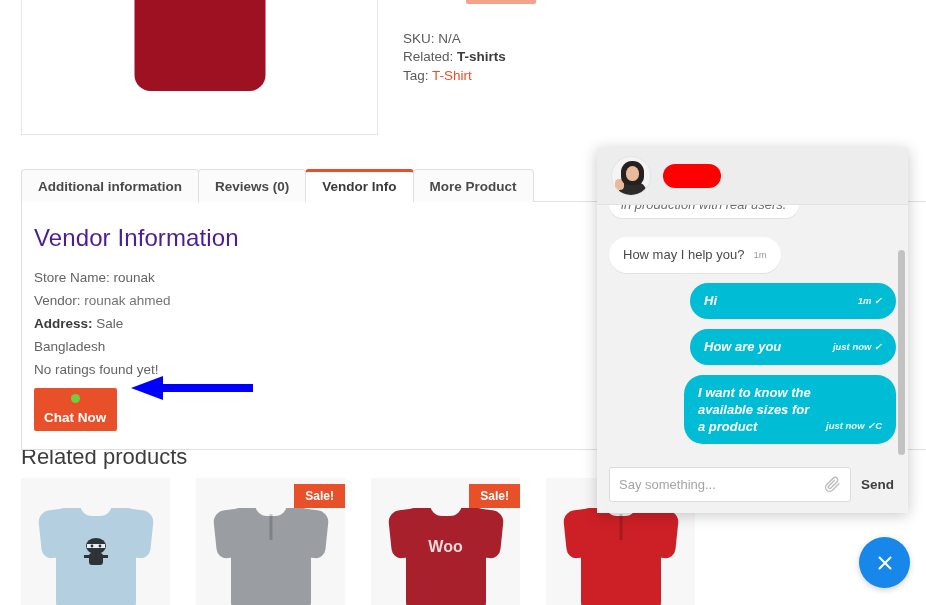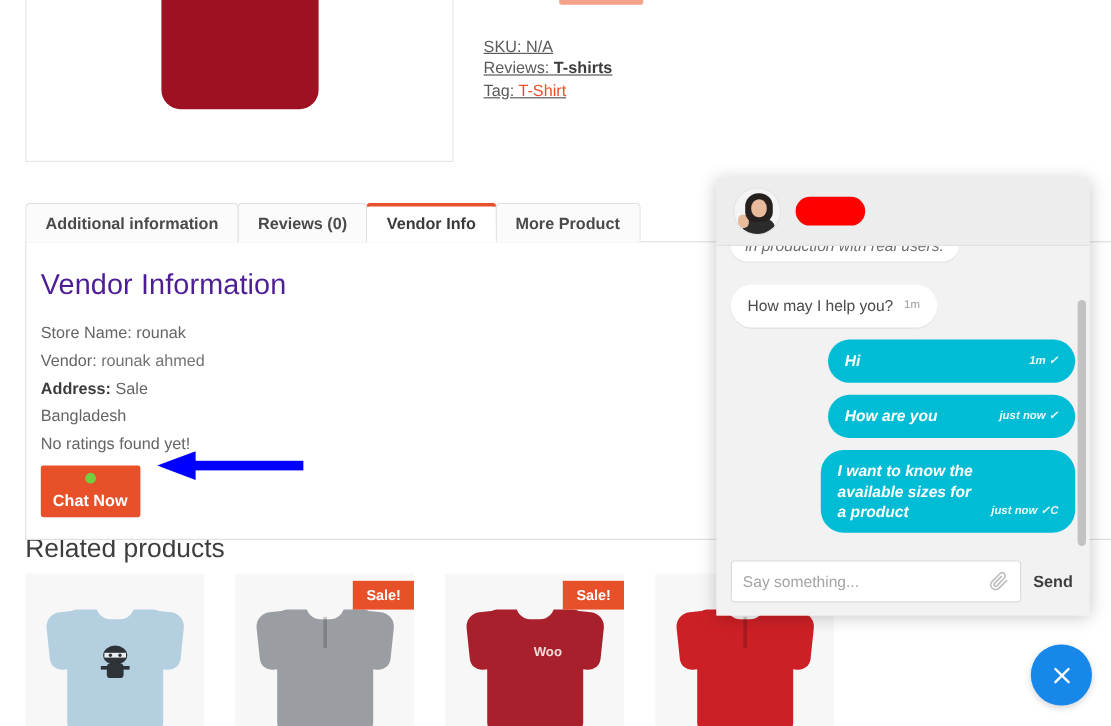--- a/index.html
+++ b/index.html
@@ -36,21 +36,21 @@
   .partial-btn {
     position: absolute; left: 466px; top: -10px;
     width: 70px; height: 14px;
     background: #f4a28a; border-radius: 2px;
   }
 
   .product-meta {
     position: absolute; left: 403px; top: 30px;
     font-size: 13.5px; color: #5b5b5b; line-height: 18.4px;
   }
-  .product-meta .row { white-space: nowrap; text-decoration: underline; }
+  .product-meta .row { white-space: nowrap; }
   .product-meta b { color: #3c3c3c; font-weight: bold; }
   .meta-link { color: #e8502a; text-decoration: none; }
 
   
   .tabs-wrap { position: absolute; left: 21px; top: 169px; width: 924px; }
   .tabs { display: flex; align-items: flex-end; position: relative; z-index: 3; }
   .tab {
     background: #fbfbfb;
     border: 1px solid #e0e0e0;
     border-bottom: none;
@@ -140,23 +140,22 @@
     width: 32px; height: 12px; background: #f7f7f7;
     border-radius: 0 0 18px 18px; z-index: 3;
   }
   .tee .sl, .tee .sr {
     position: absolute; top: 18px; width: 24px; height: 48px;
   }
   .tee .sl { left: 0; border-radius: 12px 2px 8px 10px; transform: rotate(-6deg); }
   .tee .sr { right: 0; border-radius: 2px 12px 10px 8px; transform: rotate(6deg); }
   .tee-print {
     position: absolute; left: 50%; top: 46px; transform: translateX(-50%);
-    z-index: 5; font-size: 11px; font-weight: bold; color: #f2dada;
+    z-index: 5; font-size: 16px; font-weight: bold; color: #f2dada;
     font-family: "Liberation Sans", sans-serif;
-    margin-left: 11px;
   }
   .ninja {
     position: absolute; left: 50%; top: 44px; transform: translateX(-50%);
     width: 30px; height: 34px; z-index: 5;
   }
   .polo-placket {
     position: absolute; left: 50%; top: 22px; transform: translateX(-50%);
     width: 3px; height: 26px; background: rgba(0,0,0,.18); z-index: 5;
   }
 
@@ -287,21 +286,21 @@
   </div>
 
   <div class="partial-btn"></div>
 
   <div class="product-meta">
     <div class="row">
       <span>SKU:</span>
       <span>N/A</span>
     </div>
     <div class="row">
-      <span>Reviews:</span>
+      <span>Related:</span>
       <b>T-shirts</b>
     </div>
     <div class="row">
       <span>Tag:</span>
       <a class="meta-link" href="#">T-Shirt</a>
     </div>
   </div>
 
   <div class="tabs-wrap">
     <div class="tabs">

